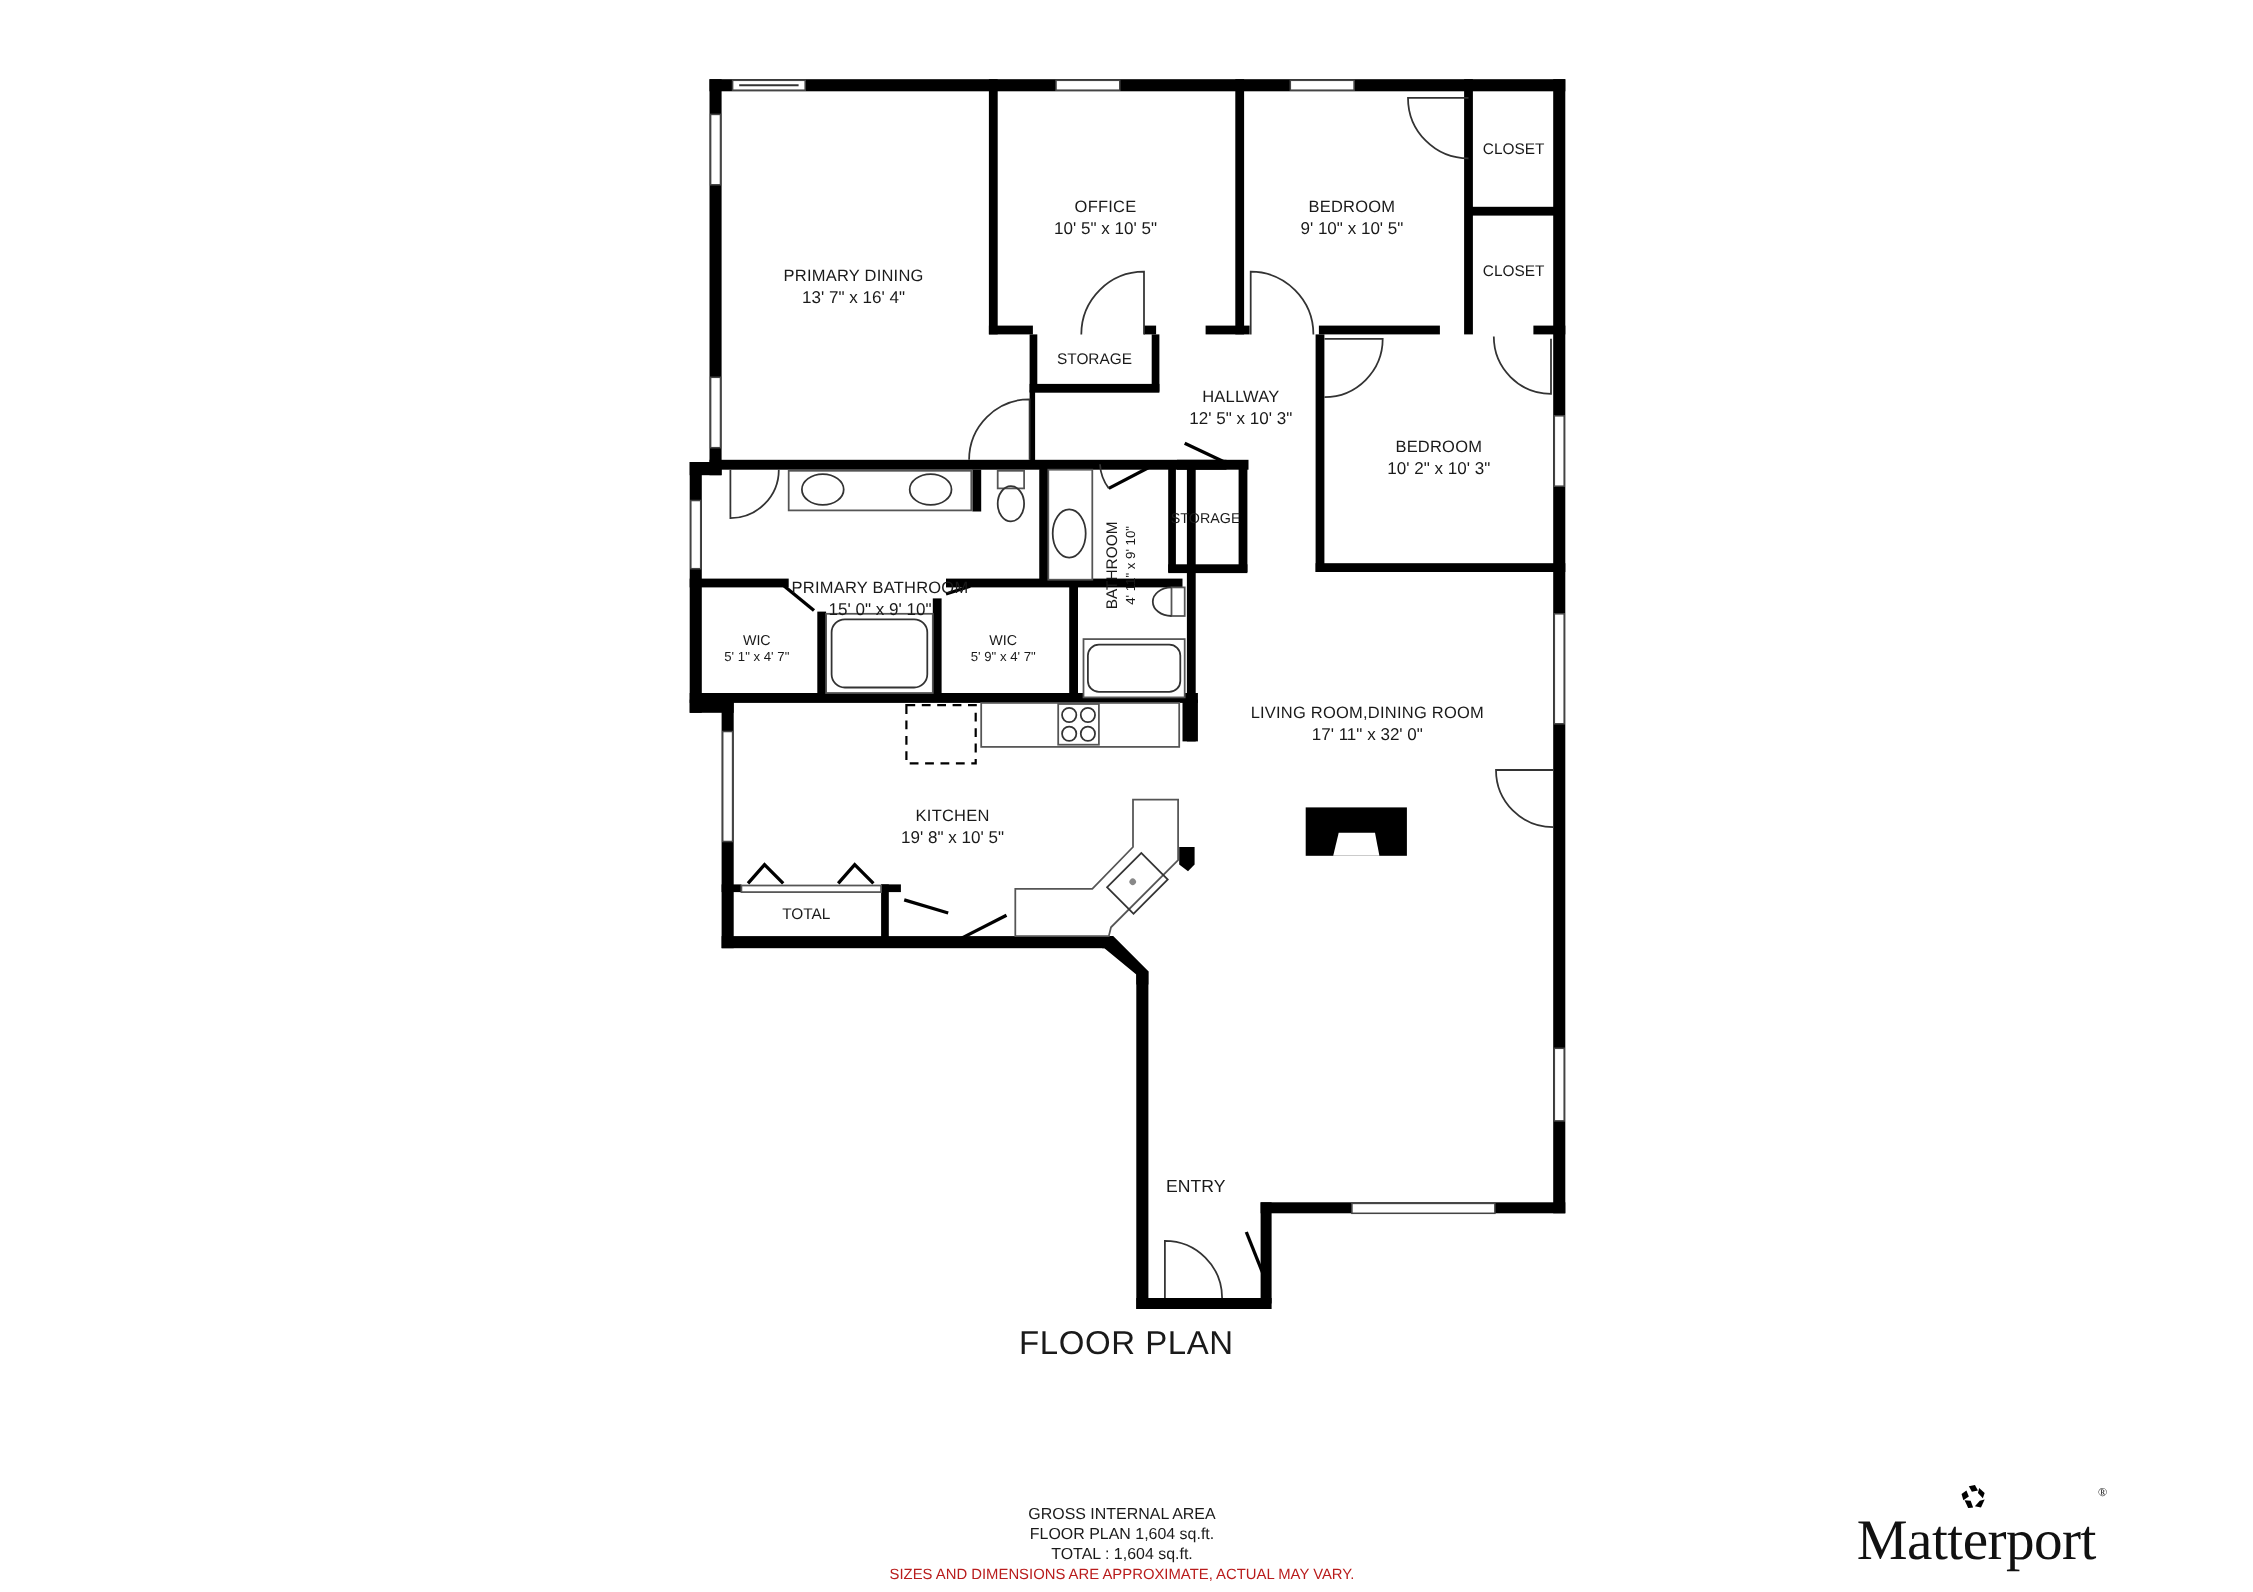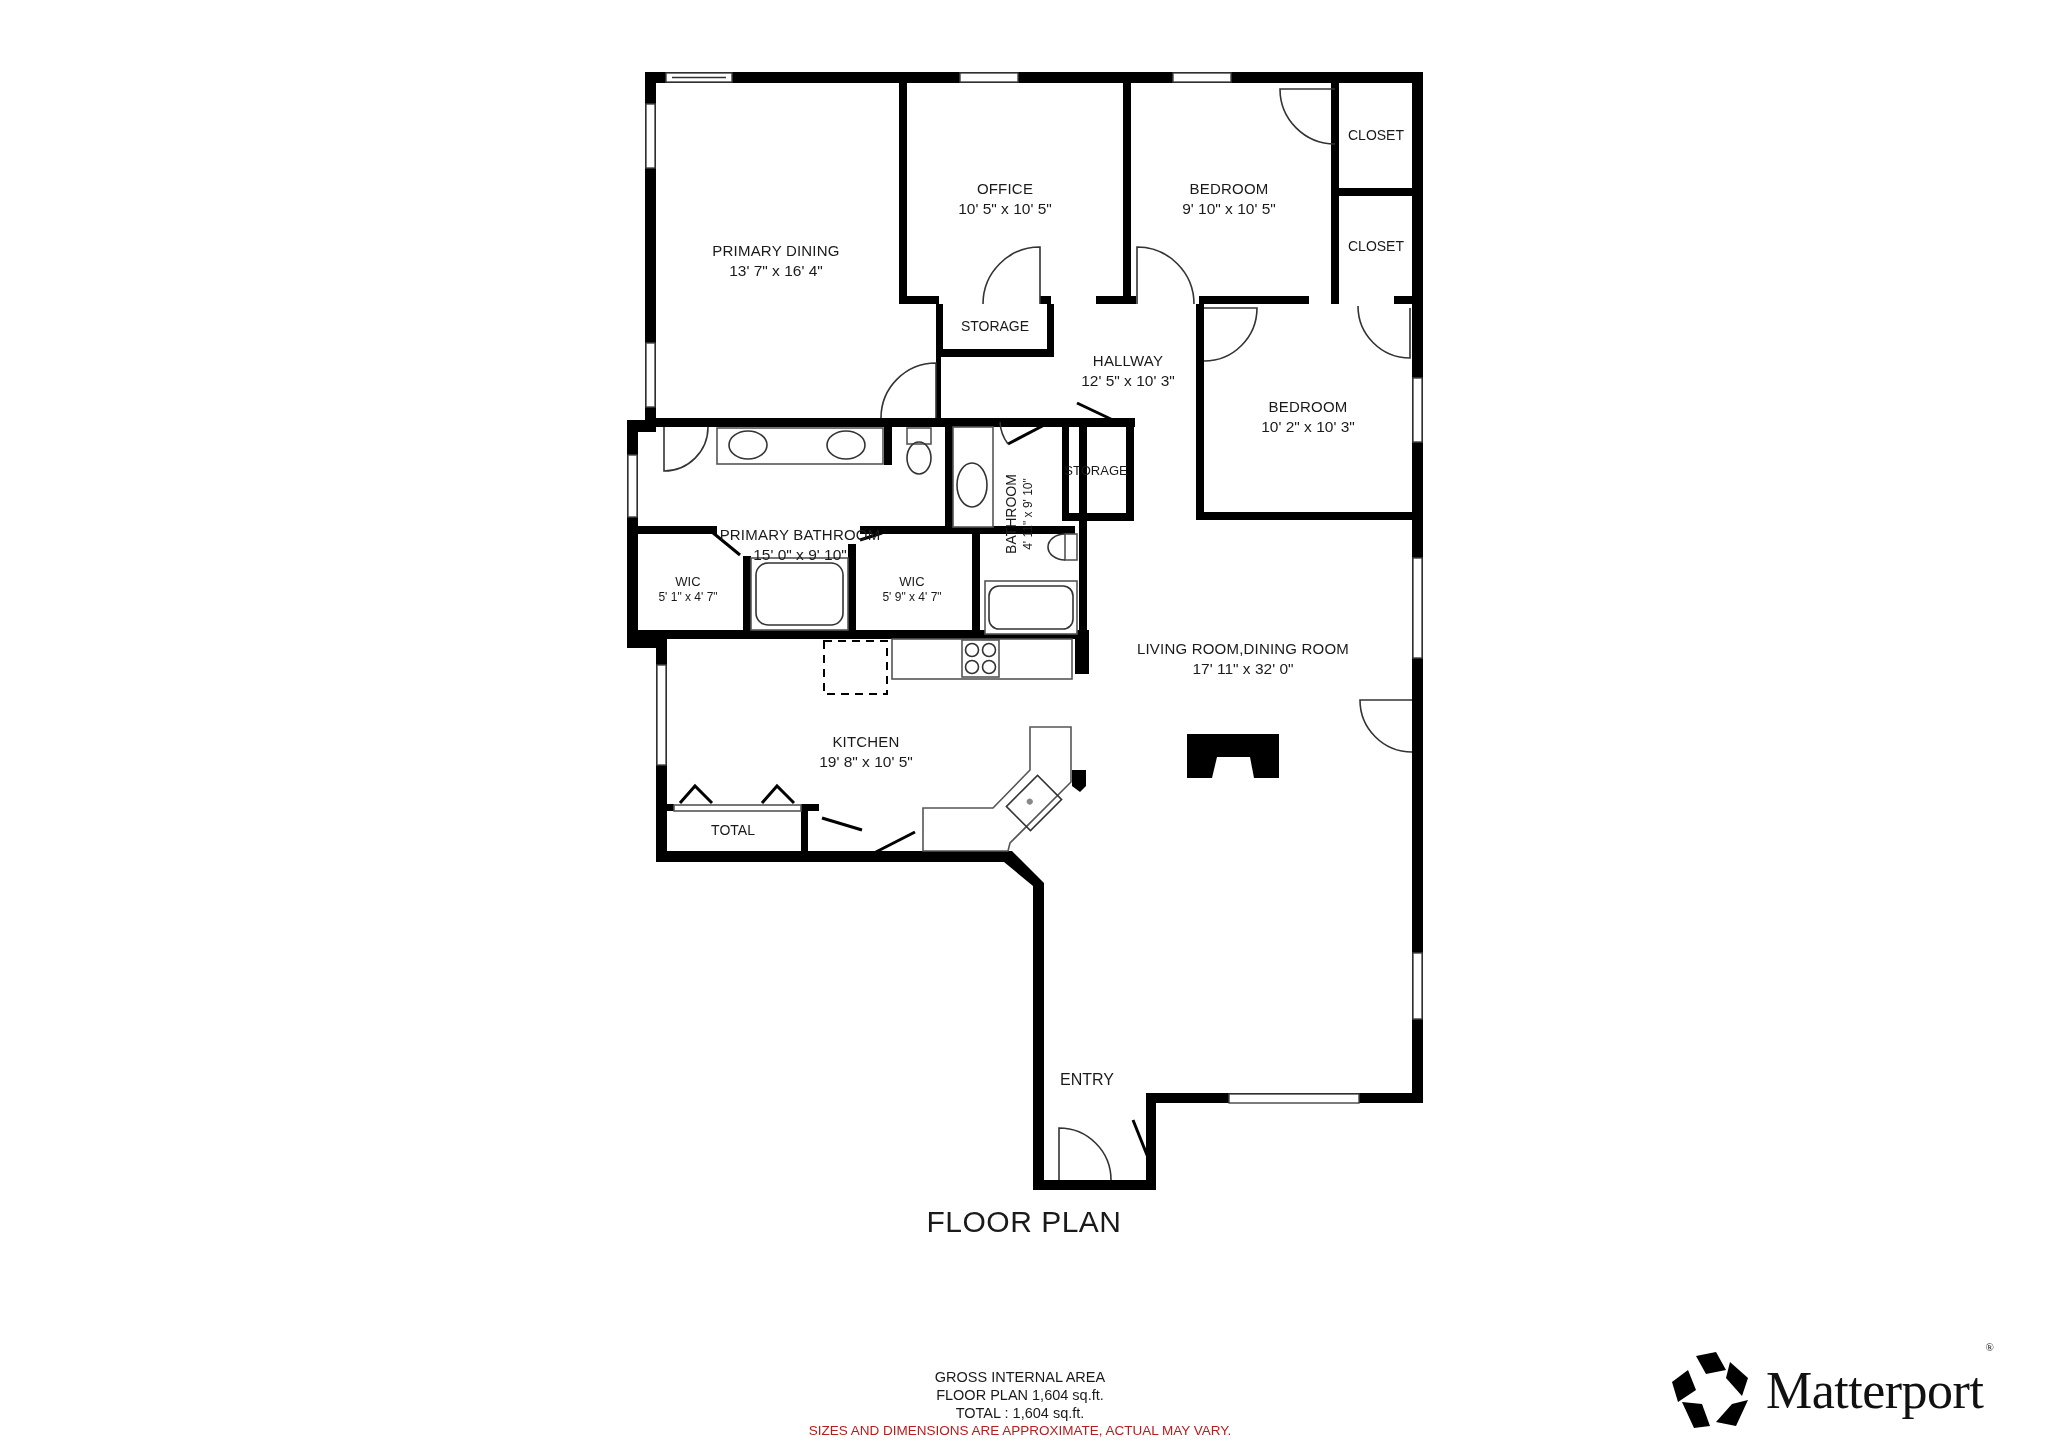--- a/index.html
+++ b/index.html
@@ -13,21 +13,21 @@
   .lbl  { position:absolute; text-align:center; white-space:nowrap; transform:translateX(-50%); line-height:1.25; }
   .room-name { font-size:15px; letter-spacing:0.2px; }
   .room-dim  { font-size:15.5px; }
   .small-name{ font-size:14px; }
   .tiny-name { font-size:13px; }
   .tiny-dim  { font-size:12px; }
   .rot { position:absolute; transform:translate(-50%,-50%) rotate(-90deg); text-align:center; white-space:nowrap; line-height:1.25; }
   #plan-title { position:absolute; left:1024px; top:1205px; transform:translateX(-50%); font-size:30px; letter-spacing:0.5px; white-space:nowrap; }
   #footer { position:absolute; left:1020px; top:1348px; transform:translateX(-50%); text-align:center; font-size:14.5px; line-height:18px; white-space:nowrap;margin-top:20px; }
   #footer .disclaimer { color:#b91c1c; font-size:13.5px; }
-  #brand { position:absolute; left:1672px; top:1350px; height:80px; display:flex; align-items:center; }
+  #brand { position:absolute; left:1672px; top:1350px; height:80px; display:flex; align-items:center;flex-direction:column; }
   #brand-name { font-family:"Liberation Serif", "DejaVu Serif", serif; font-size:52px; color:#111; margin-left:16px; letter-spacing:-0.5px; }
   #brand-reg { font-size:11px; vertical-align:top; position:relative; top:-20px; margin-left:2px; }
 </style>
 </head>
 <body>
 
 <svg id="plan" viewBox="0 0 2048 1447" xmlns="http://www.w3.org/2000/svg">
 
   <g>
 

